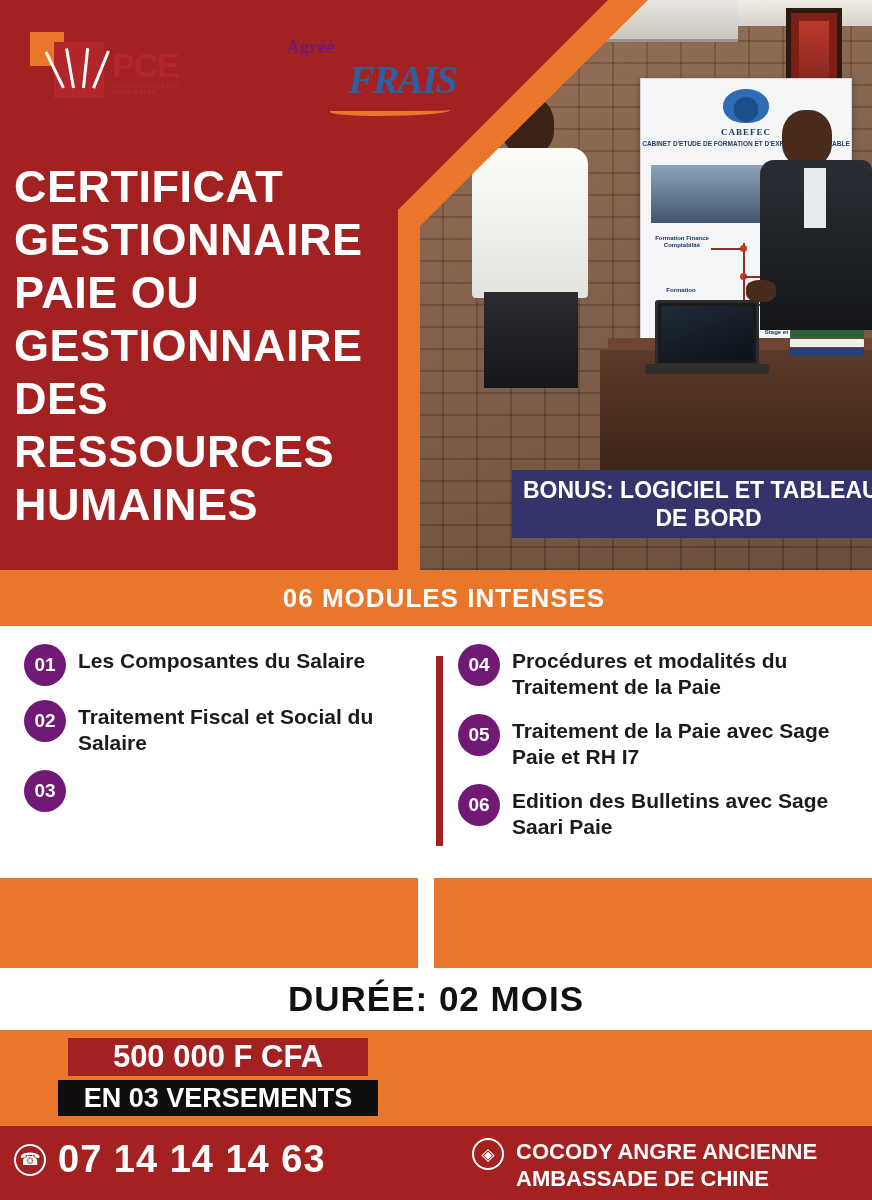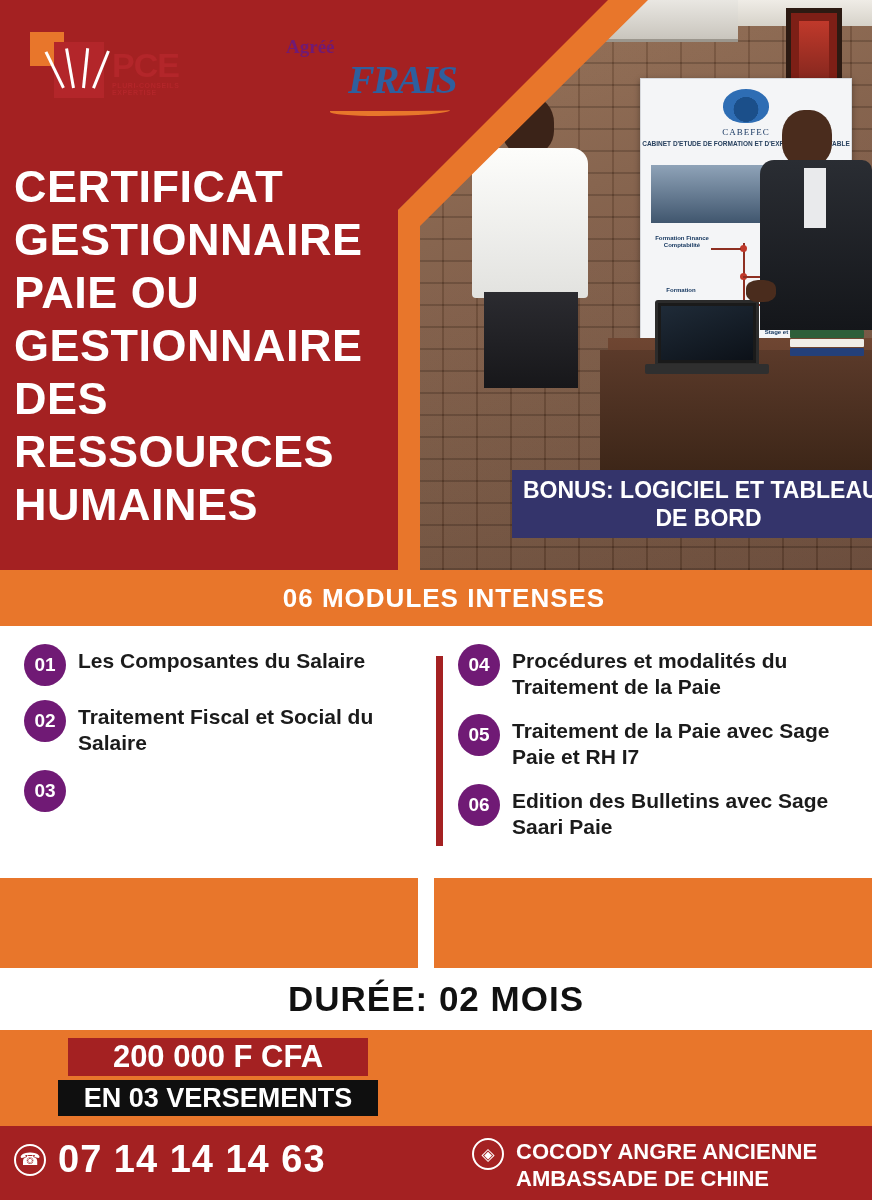--- a/index.html
+++ b/index.html
@@ -52,21 +52,21 @@
     box-shadow:0 2px 6px rgba(0,0,0,.35);
   }
   .banner-logo {
     position:absolute; top:10px; left:50%; transform:translateX(-50%);
     width:46px; height:34px;
     background:radial-gradient(circle at 50% 60%, #1b4f8a 0 40%, #2e6db4 41% 100%);
     border-radius:50% 50% 46% 46%;
   }
   .banner-t1 {
     position:absolute; top:48px; left:0; width:100%;
-    text-align:center; font-size:9px; letter-spacing:1px; color:#1b3a63; font-weight:normal;
+    text-align:center; font-size:9px; letter-spacing:1px; color:#1b3a63; font-weight:bold;
     font-family:"Liberation Serif", serif;
   }
   .banner-t2 {
     position:absolute; top:60px; left:0; width:100%;
     text-align:center; font-size:6.5px; line-height:9px; color:#28415f; font-weight:bold;
   }
   .banner-photo {
     position:absolute; top:86px; left:10px; width:192px; height:58px;
     background:linear-gradient(180deg,#8fa3b8,#40566e);
   }
@@ -452,21 +452,21 @@
 
   <div class="orange-strip"></div>
   <div class="orange-gap"></div>
 
   <div class="duree-band">
     <span>DURÉE: 02 MOIS</span>
   </div>
 
   <div class="price-band">
     <div class="price-main">
-      <span>200 000 F CFA</span>
+      <span>500 000 F CFA</span>
     </div>
     <div class="price-sub">
       <span>EN 03 VERSEMENTS</span>
     </div>
   </div>
 
   <div class="footer">
     <div class="phone-wrap">
       <div class="ico">☎</div>
       <div class="phone-num">07 14 14 14 63</div>

